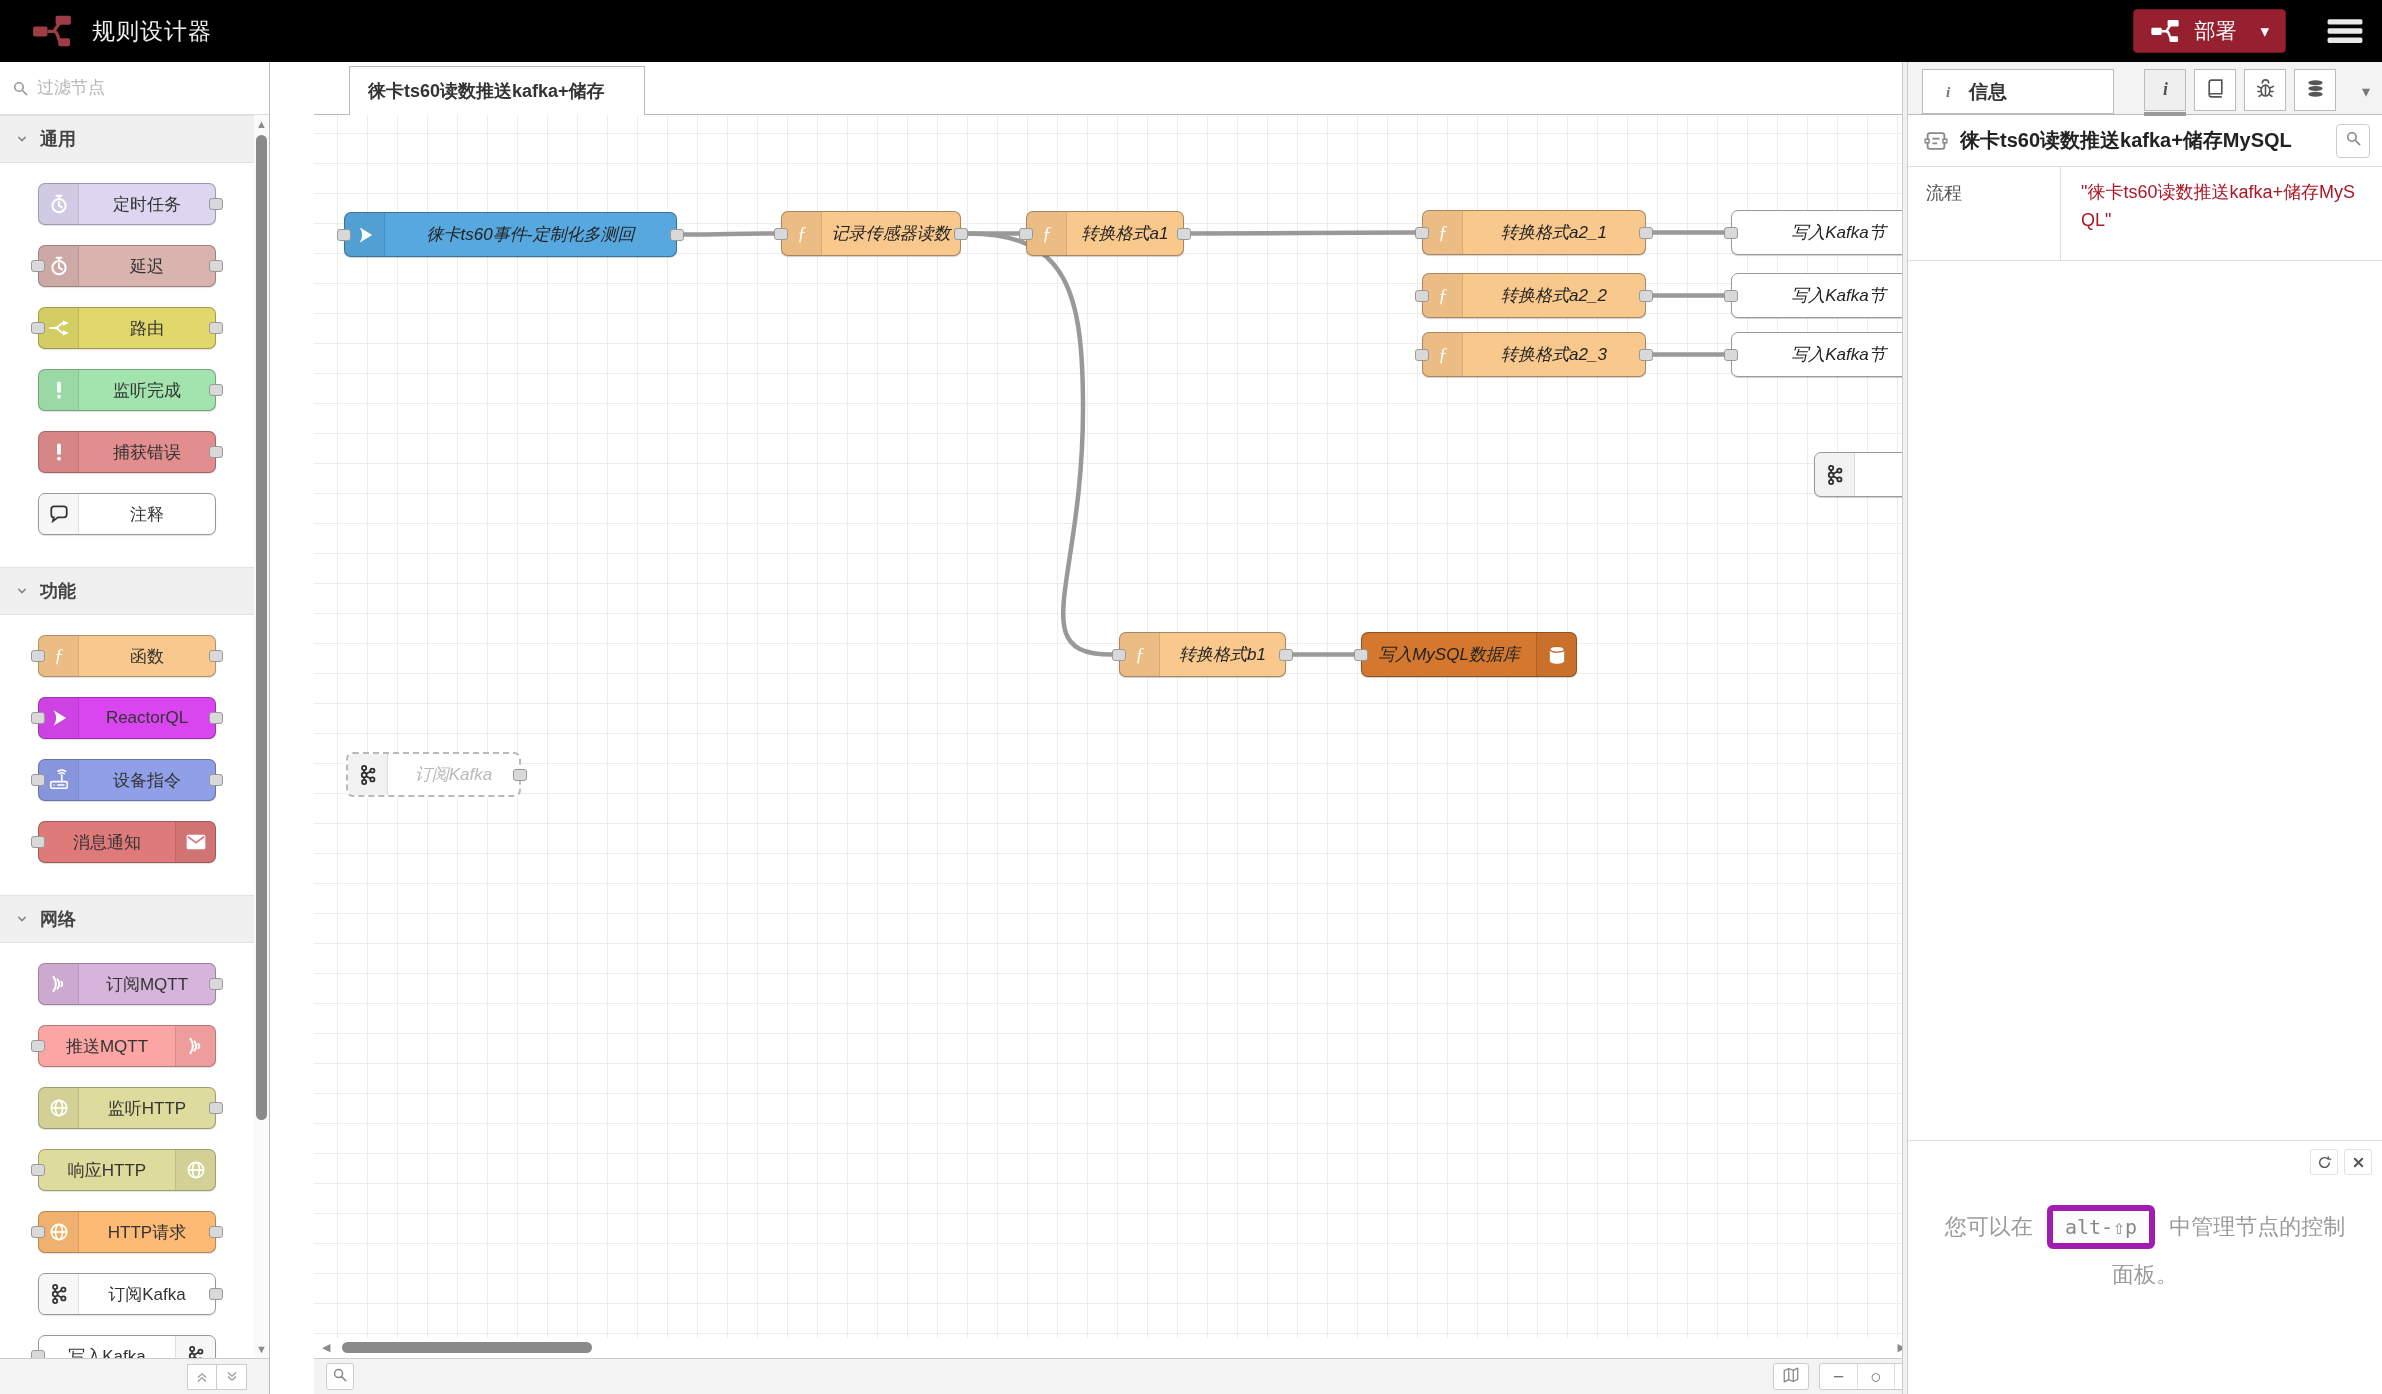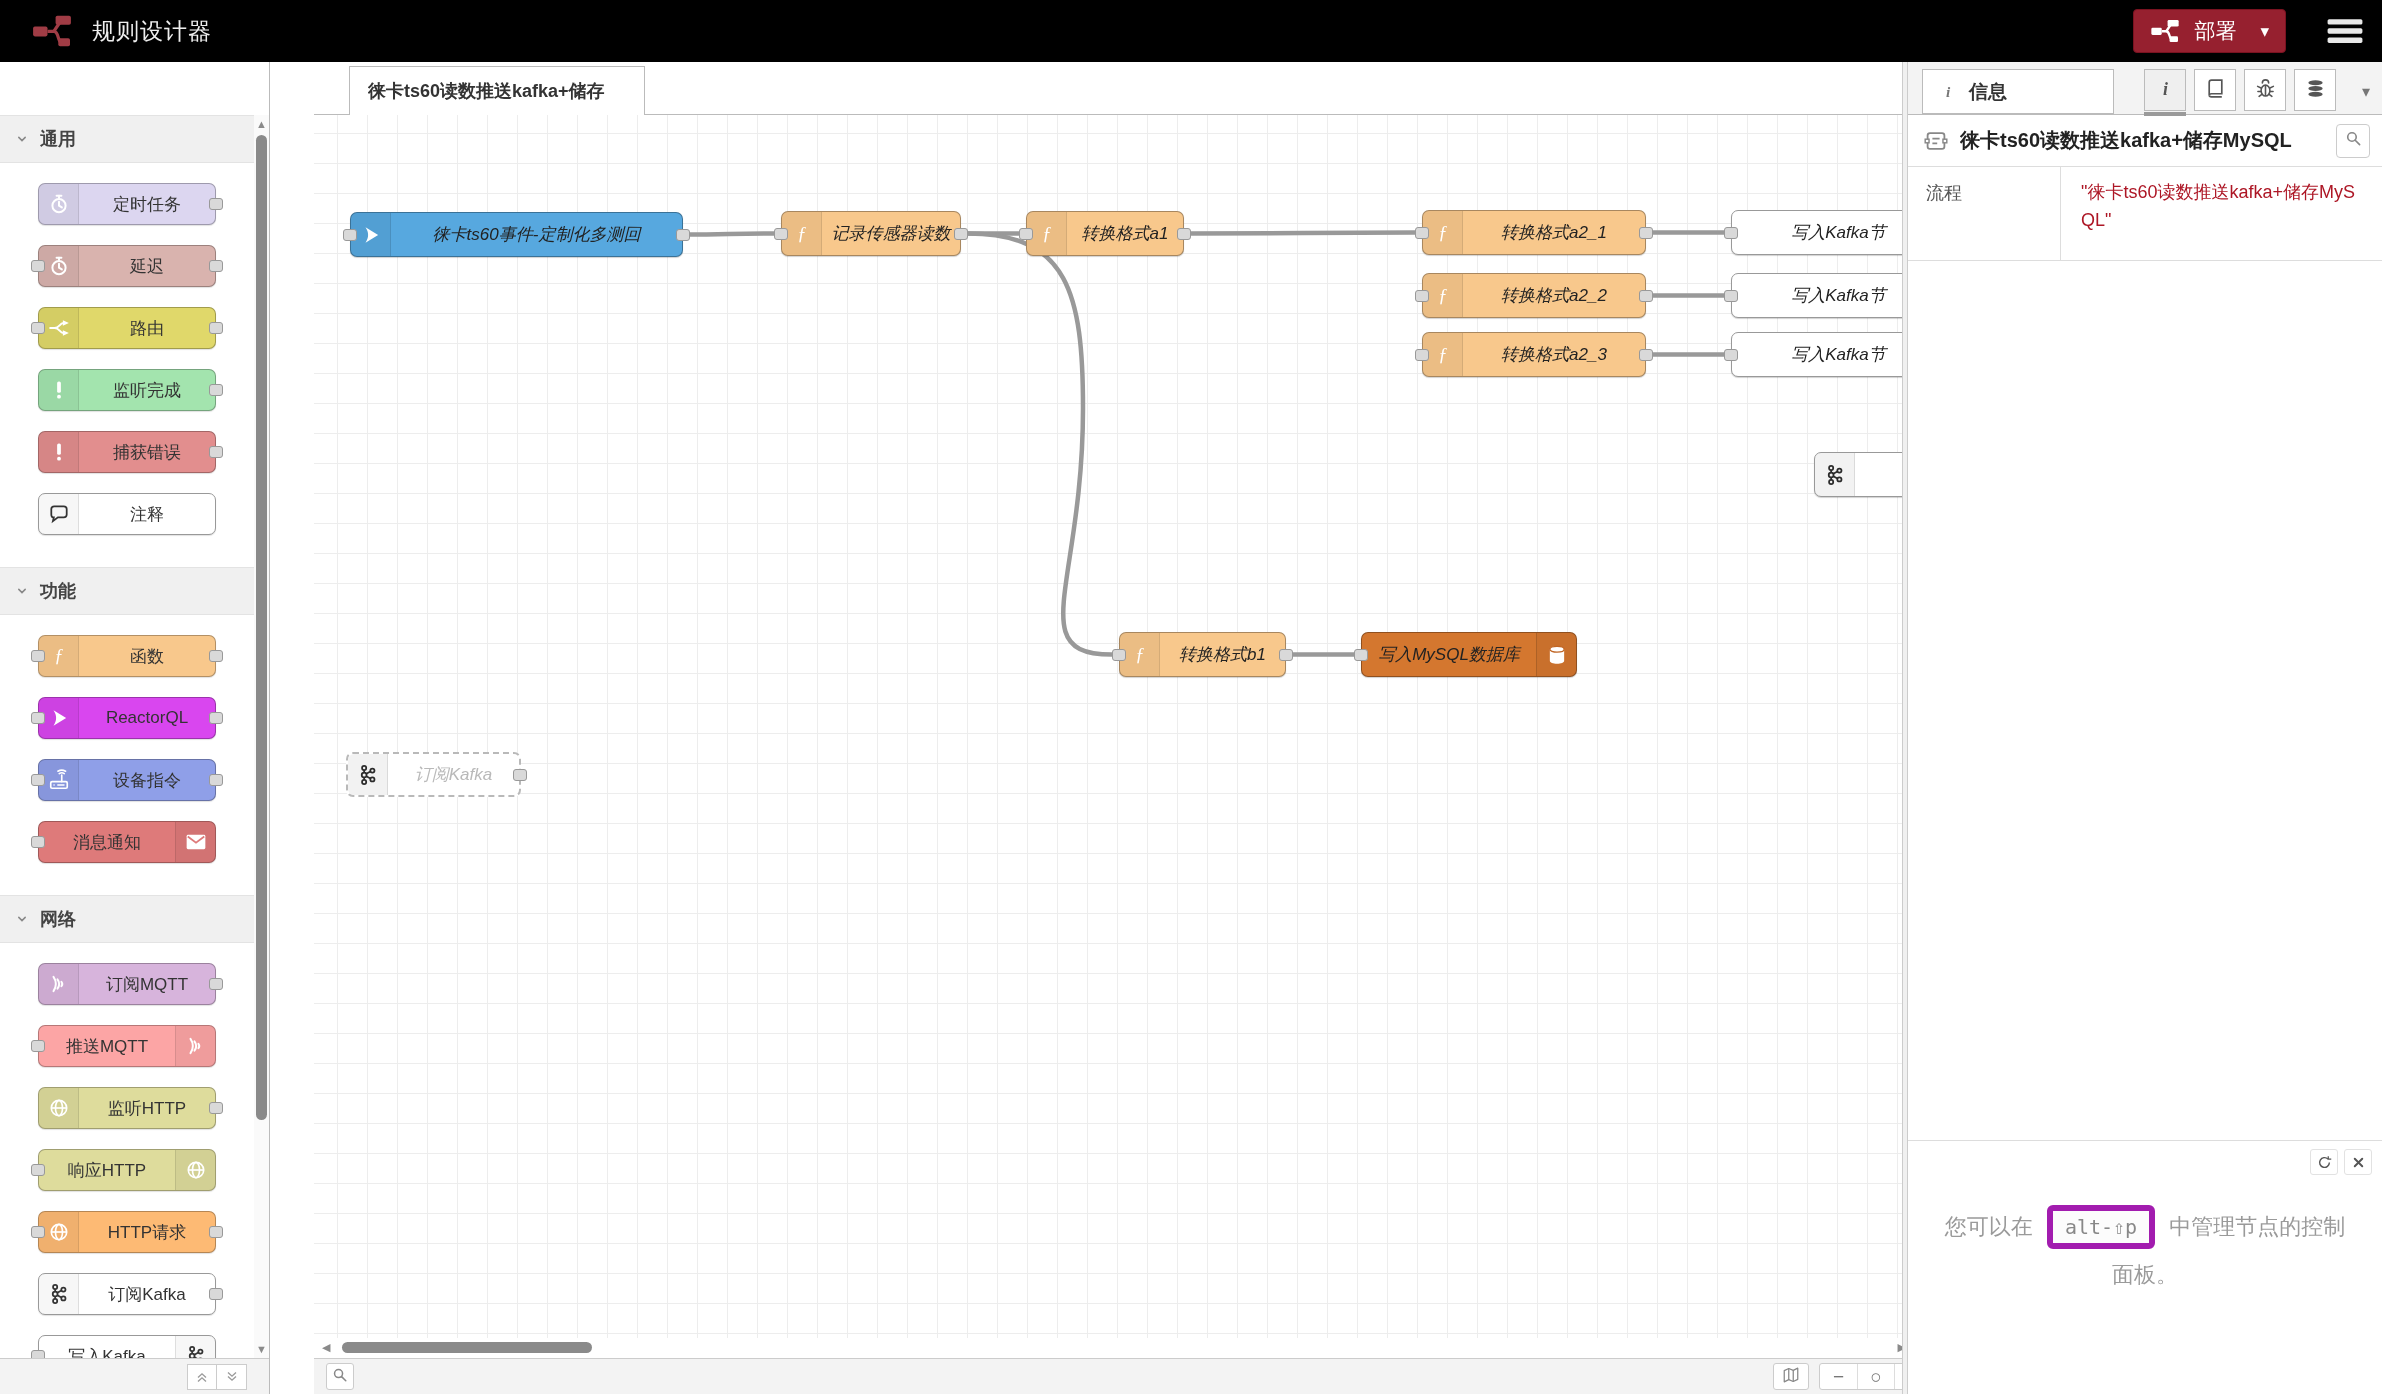--- a/index.html
+++ b/index.html
@@ -163,20 +163,29 @@
             <g fill="currentColor">
               <rect x="1" y="2.5" width="22" height="3.4" rx="1"></rect>
               <rect x="1" y="8.3" width="22" height="3.4" rx="1"></rect>
               <rect x="1" y="14.1" width="22" height="3.4" rx="1"></rect>
             </g>
           </svg></div>
     </div>
   </div>
 
   <div id="palette">
+    <div class="palette-search">
+      <span class="mag"><svg viewBox="0 0 20 20">
+            <g fill="none" stroke="currentColor" stroke-width="1.9" stroke-linecap="round">
+              <circle cx="8.2" cy="8.2" r="5"></circle>
+              <path d="M12 12l5.2 5.2"></path>
+            </g>
+          </svg></span>
+      <input placeholder="过滤节点" style="">
+    </div>
     <div id="palette-scroll">
         <div class="pal-section-header">
           <span class="chev"><svg viewBox="0 0 20 20">
               <path d="M6 8l4 4 4-4" fill="none" stroke="currentColor" stroke-width="1.9" stroke-linecap="round"></path>
             </svg></span>
           <span class="sec-label">通用</span>
         </div>
         <div class="pal-items">
           <div class="pal-node" style="background: rgb(220, 214, 240);">
             <span class="nicon">
@@ -457,21 +466,21 @@
             <path d="M370,119.5 C415,119.5 415,118.5 460,118.5" fill="none" stroke="#999" stroke-width="4.5" stroke-linecap="round"></path>
             <path d="M654,118.5 C699,118.5 660,118.5 705,118.5" fill="none" stroke="#999" stroke-width="4.5" stroke-linecap="round"></path>
             <path d="M877,118.5 C922,118.5 1056,117.5 1101,117.5" fill="none" stroke="#999" stroke-width="4.5" stroke-linecap="round"></path>
             <path d="M1339,117.5 C1384,117.5 1365,117.5 1410,117.5" fill="none" stroke="#999" stroke-width="4.5" stroke-linecap="round"></path>
             <path d="M1339,180.5 C1384,180.5 1365,180.5 1410,180.5" fill="none" stroke="#999" stroke-width="4.5" stroke-linecap="round"></path>
             <path d="M1339,239.5 C1384,239.5 1365,239.5 1410,239.5" fill="none" stroke="#999" stroke-width="4.5" stroke-linecap="round"></path>
             <path d="M654,118.5 C754,118.5 769,178.5 769,293.5 C769,469.5 709,539.5 798,539.5" fill="none" stroke="#999" stroke-width="4.5" stroke-linecap="round"></path>
             <path d="M979,539.5 C1024,539.5 995,539.5 1040,539.5" fill="none" stroke="#999" stroke-width="4.5" stroke-linecap="round"></path>
           </svg>
         <div id="canvas-nodes">
-            <div class="cnode" style="left: 36px; top: 97px; width: 333px; background: rgb(87, 168, 223);">
+            <div class="cnode" style="left: 30px; top: 97px; width: 333px; background: rgb(87, 168, 223);">
               <span class="nicon">
                 <svg viewBox="0 0 20 20">
                   <path d="M5 3l11.5 7L5 17c3.2-4.6 3.2-9.4 0-14z" fill="currentColor"></path>
                 </svg>
               </span>
               <span class="nlabel">徕卡ts60事件-定制化多测回</span>
               <span class="port in"></span>
               <span class="port out"></span>
             </div>
             <div class="cnode" style="left: 467px; top: 96px; width: 180px; background: rgb(248, 200, 140);">

